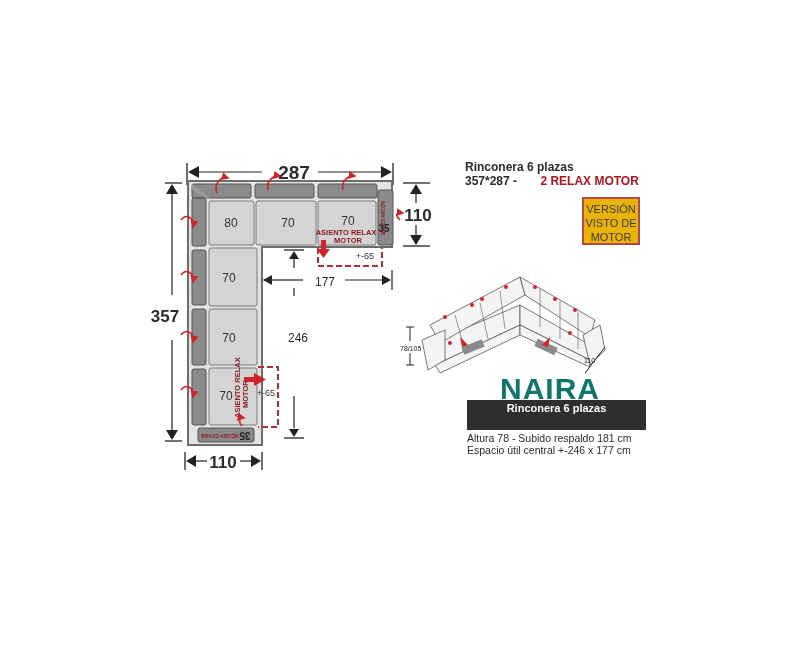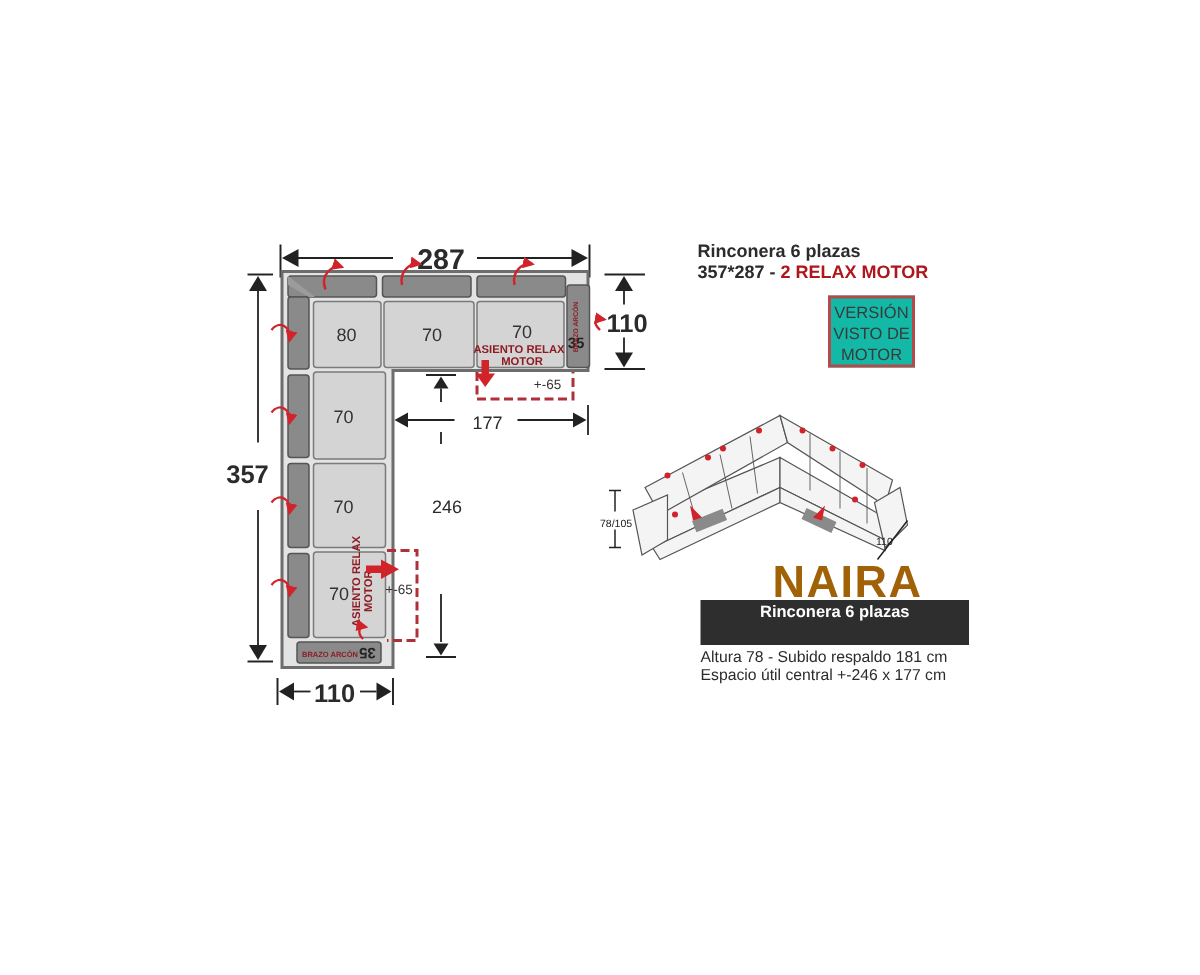--- a/index.html
+++ b/index.html
@@ -1,22 +1,22 @@
 <!DOCTYPE html>
 <html><head>
 <meta charset="utf-8">
 <style>
   html, body { margin:0; padding:0; background:#ffffff; }
   body { width:800px; height:650px; position:relative; overflow:hidden; font-family:"Liberation Sans", sans-serif; color:#2b2b2b; }
   .abs { position:absolute; }
   svg text { font-family:"Liberation Sans", sans-serif; }
   .title-block { left:465px; top:160px; font-weight:bold; font-size:12px; line-height:14px; color:#2b2b2b; }
-  .title-block .red { color:#b0141c; }
-  .version-box { left:552px; top:197px; width:58px; height:48px; border:2px solid #b44a4a; background:#14b8a6; color:#3a3a3a; font-size:11px; line-height:14px; text-align:center; padding-top:3px; box-sizing:border-box; }
-  .naira { left:500px; top:372px; width:130px; text-align:center; font-weight:bold; font-size:30px; color:#a16207; letter-spacing:1px; }
+  .title-block .red { color:#b0141c;margin-left:20px; }
+  .version-box { left:582px; top:197px; width:58px; height:48px; border:2px solid #b44a4a; background:#eab308; color:#3a3a3a; font-size:11px; line-height:14px; text-align:center; padding-top:3px; box-sizing:border-box; }
+  .naira { left:500px; top:372px; width:130px; font-weight:bold; font-size:30px; color:#0f766e; letter-spacing:1px; }
   .dark-band { left:467px; top:400px; width:179px; height:30px; background:#2e2e2e; color:#ffffff; font-weight:bold; font-size:11px; line-height:13px; text-align:center; padding-top:2px; box-sizing:border-box; }
   .specs { left:467px; top:432px; font-size:10.5px; line-height:12.4px; color:#2b2b2b; }
   .specs .red { color:#b0141c; }
 </style>
 </head>
 <body>
 
 <svg class="abs" style="left:0;top:0" width="460" height="480" viewBox="0 0 460 480">
   <defs>
     <marker id="arrR" viewBox="0 0 10 10" refX="9" refY="5" markerWidth="7" markerHeight="7" orient="auto">

